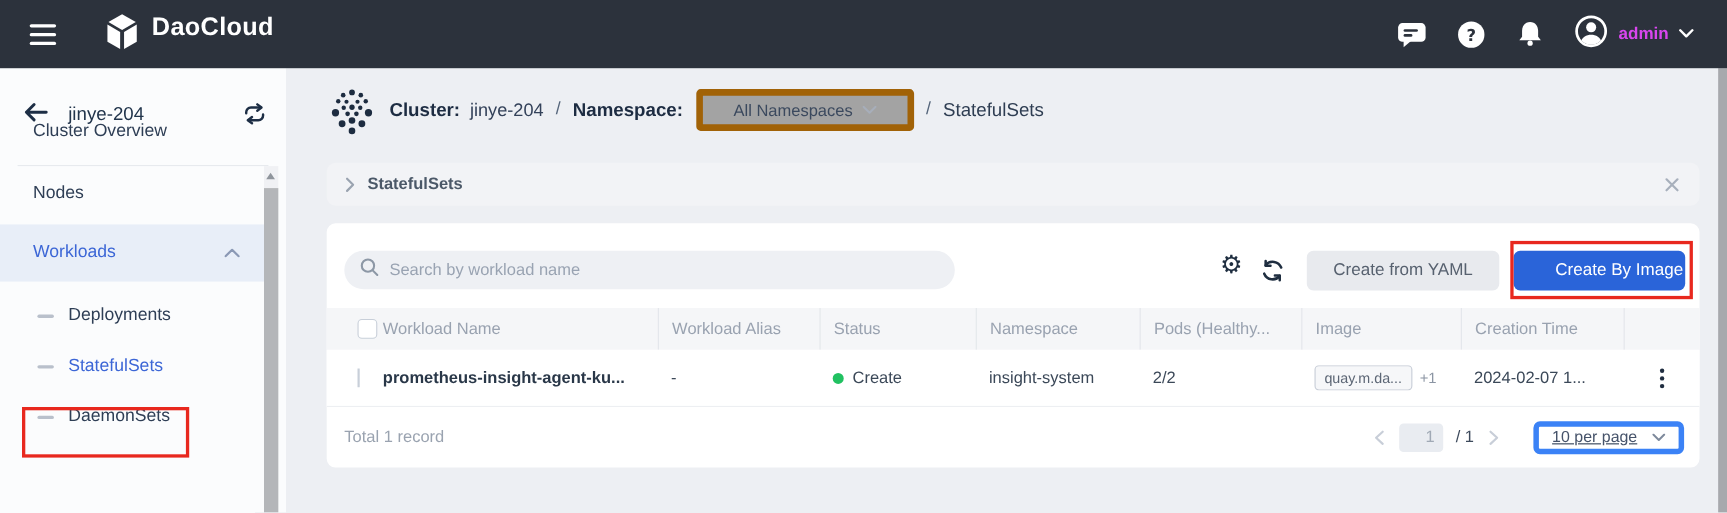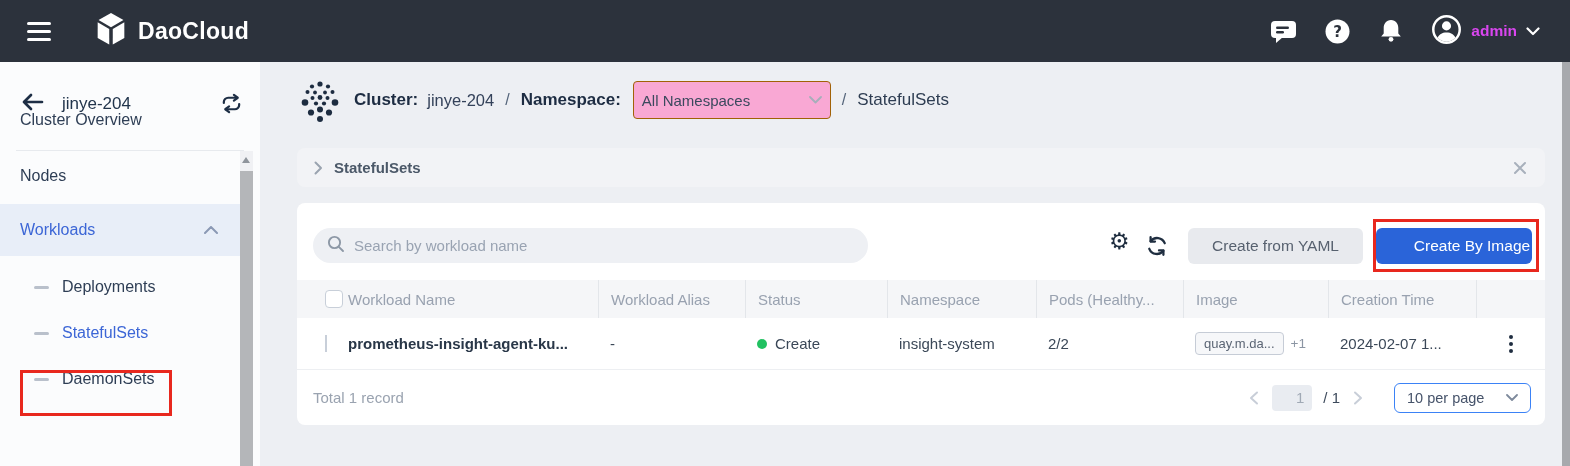--- a/index.html
+++ b/index.html
@@ -11,21 +11,21 @@
     overflow: hidden;
     color: #2e3e55;
   }
   
   .topbar {
     position:absolute; top:0; left:0; width:1570px; height:62px;
     background:#2c323c; display:flex; align-items:center; z-index:5;
   }
   .hamburger { margin-left:27px; width:24px; display:flex; flex-direction:column; gap:5px; cursor:pointer; }
   .hamburger span { height:3px; background:#fff; border-radius:2px; }
-  .brand { display:flex; align-items:center; gap:11px; margin-left:44px; color:#fff; }
+  .brand { display:flex; align-items:flex-start; gap:11px; margin-left:44px; color:#fff; }
   .brand-text { font-size:23px; font-weight:bold; letter-spacing:.3px; }
   .topbar-right { margin-left:auto; margin-right:30px; display:flex; align-items:center; gap:27px; }
   .tb-icon { display:flex; align-items:center; cursor:pointer; }
   .user-group { display:flex; align-items:center; gap:9px; color:#d946ef; cursor:pointer; }
   .user-name { font-size:15.5px; font-weight:600; }
   
   .sidebar {
     position:absolute; top:62px; left:0; width:260px; height:404px;
     background:#fbfcfd;
   }
@@ -34,40 +34,40 @@
   .side-sync { position:absolute; left:220px; top:31px; cursor:pointer; }
   .side-divider { position:absolute; top:88px; left:16px; width:228px; height:1px; background:#e7eaee; }
   .side-scroll { position:absolute; top:89px; right:7px; width:13px; height:315px; background:#f0f1f4; }
   .side-scroll .arrow-up {
     position:absolute; top:6px; left:2px; width:0; height:0;
     border-left:4.5px solid transparent; border-right:4.5px solid transparent;
     border-bottom:6px solid #8f959c;
   }
   .side-scroll .thumb { position:absolute; top:20px; bottom:0; left:0; right:0; background:#b4b6b9; }
   .mi { position:absolute; left:0; width:240px; display:flex; align-items:center; font-size:16px; color:#2e3e55; cursor:pointer; }
-  .mi-label { padding-left:20px; }
+  .mi-label { padding-left:30px; }
   .mi-child .mi-label { padding-left:0; }
   .mi-dash { width:15px; height:3px; border-radius:2px; background:#b9c0cb; margin-left:34px; margin-right:13px; }
   .mi-active { color:#3c66d6; }
   .mi-workloads { top:142px; height:52px; background:#e8eef8; color:#3c66d6; }
   .mi-workloads .chev { margin-left:auto; margin-right:22px; display:flex; }
   .mi-co { top:30px; height:56px; }
   .mi-nodes { top:86px; height:56px; }
   .mi-dep { top:202px; height:46px; }
   .mi-sts { top:248px; height:46px; }
   .mi-ds  { top:294px; height:46px;align-items:center; }
   
   .main { position:absolute; left:260px; top:62px; width:1310px; height:404px; background:#edeff3; }
   .main-header { position:absolute; left:38px; top:13px; height:50px; display:flex; align-items:center; }
   .mh-label { font-size:17px; font-weight:bold; color:#1d2c42; }
   .mh-value { font-size:16.5px; color:#34425a; margin-left:9px; }
   .mh-slash { font-size:16px; color:#55657b; margin:0 11px; }
   .ns-select {
-    width:198px; height:38px; background:#f9a8d4; border:1px solid #a16207; border-radius:4px;
-    display:flex; align-items:center; padding:0 8px; margin-left:12px; cursor:pointer;
+    width:198px; height:38px; background:#a3a3a3; border:6px solid #a16207; border-radius:4px;
+    display:flex; align-items:center; padding:0 28px; margin-left:12px; cursor:pointer;
   }
   .ns-select .ns-text { font-size:15px; color:#3b495e; }
   .ns-select .chev { margin-left:auto; display:flex; }
   .mh-page { font-size:17px; color:#2e3d52; }
   .cluster-dots { margin-right:12px; display:flex; }
   
   .breadcrumb {
     position:absolute; left:37px; top:86px; width:1248px; height:39px;
     background:#f2f3f6; border-radius:8px; display:flex; align-items:center;
   }
@@ -111,22 +111,22 @@
   .kebab { display:flex; flex-direction:column; gap:3px; align-items:center; justify-self:center; cursor:pointer; padding:4px 8px; }
   .kebab i { width:4px; height:4px; border-radius:50%; background:#1f2d40; }
   
   .tfoot { position:absolute; left:0; top:167px; width:1248px; height:55px; display:flex; align-items:center; }
   .total { margin-left:16px; font-size:15px; color:#9aa3b0; }
   .pager { margin-left:auto; margin-right:14px; display:flex; align-items:center; gap:11px; }
   .pg-chev { display:flex; cursor:pointer; padding:2px; }
   .pg-input { width:40px; height:26px; background:#e9ecf1; border:none; border-radius:4px; text-align:right;
     padding-right:8px; font-size:15px; color:#a0a9b5; font-family:"Liberation Sans","DejaVu Sans",sans-serif; }
   .pg-suffix { font-size:15px; color:#3d4a5c; }
-  .pp-select { width:137px; height:30px; border:1px solid #3b82f6; border-radius:6px; background:#fff;
-    display:flex; align-items:center; padding:0 12px; cursor:pointer; margin-left:18px; }
+  .pp-select { width:137px; height:30px; border:5px solid #3b82f6; border-radius:6px; background:#fff;
+    display:flex; align-items:center; padding:0 12px; cursor:pointer; margin-left:18px;text-decoration:underline; }
   .pp-text { font-size:14.5px; color:#46536a; }
   .pp-select .chev { margin-left:auto; display:flex; }
   
   .page-scroll { position:absolute; right:0; top:62px; width:8px; height:404px; background:#dcdde0; }
   .page-scroll .thumb { position:absolute; inset:0; background:#a7a9ad; }
   
   .anno { position:absolute; border:3px solid #e8281e; z-index:9; pointer-events:none; }
   .anno-sts { left:20px; top:370px; width:152px; height:46px; }
   .anno-img { left:1373px; top:219px; width:166px; height:53px; }
 </style>

